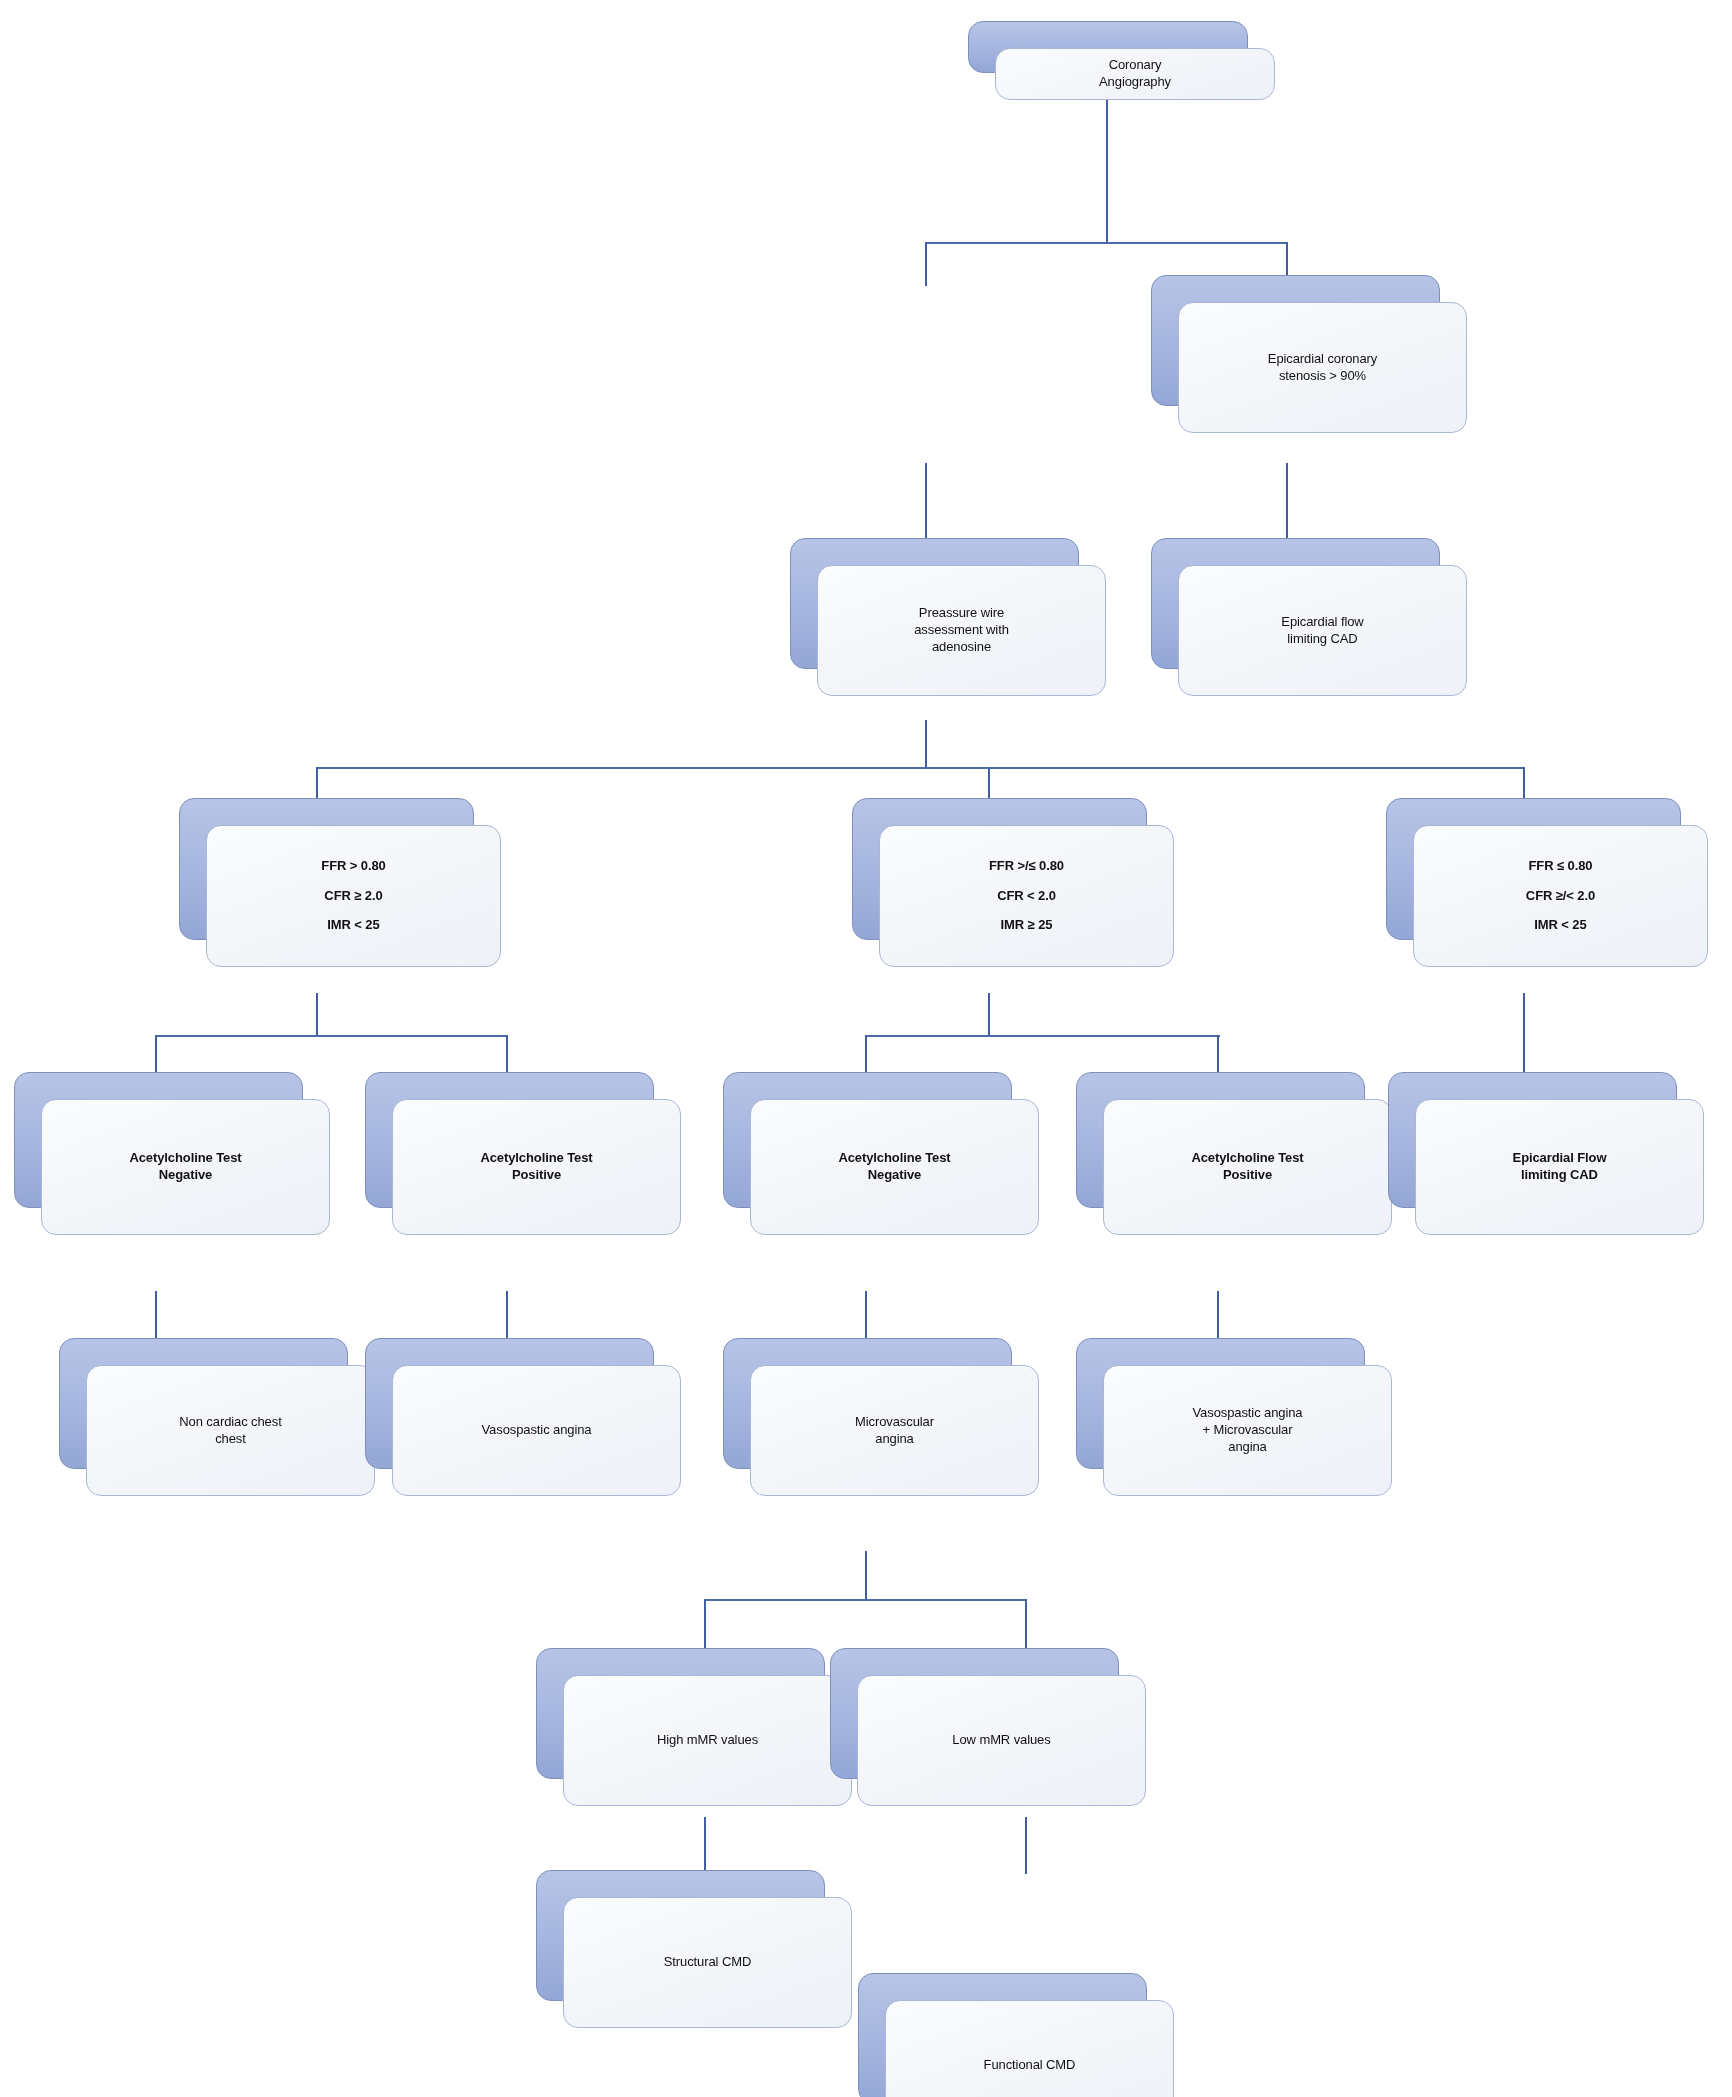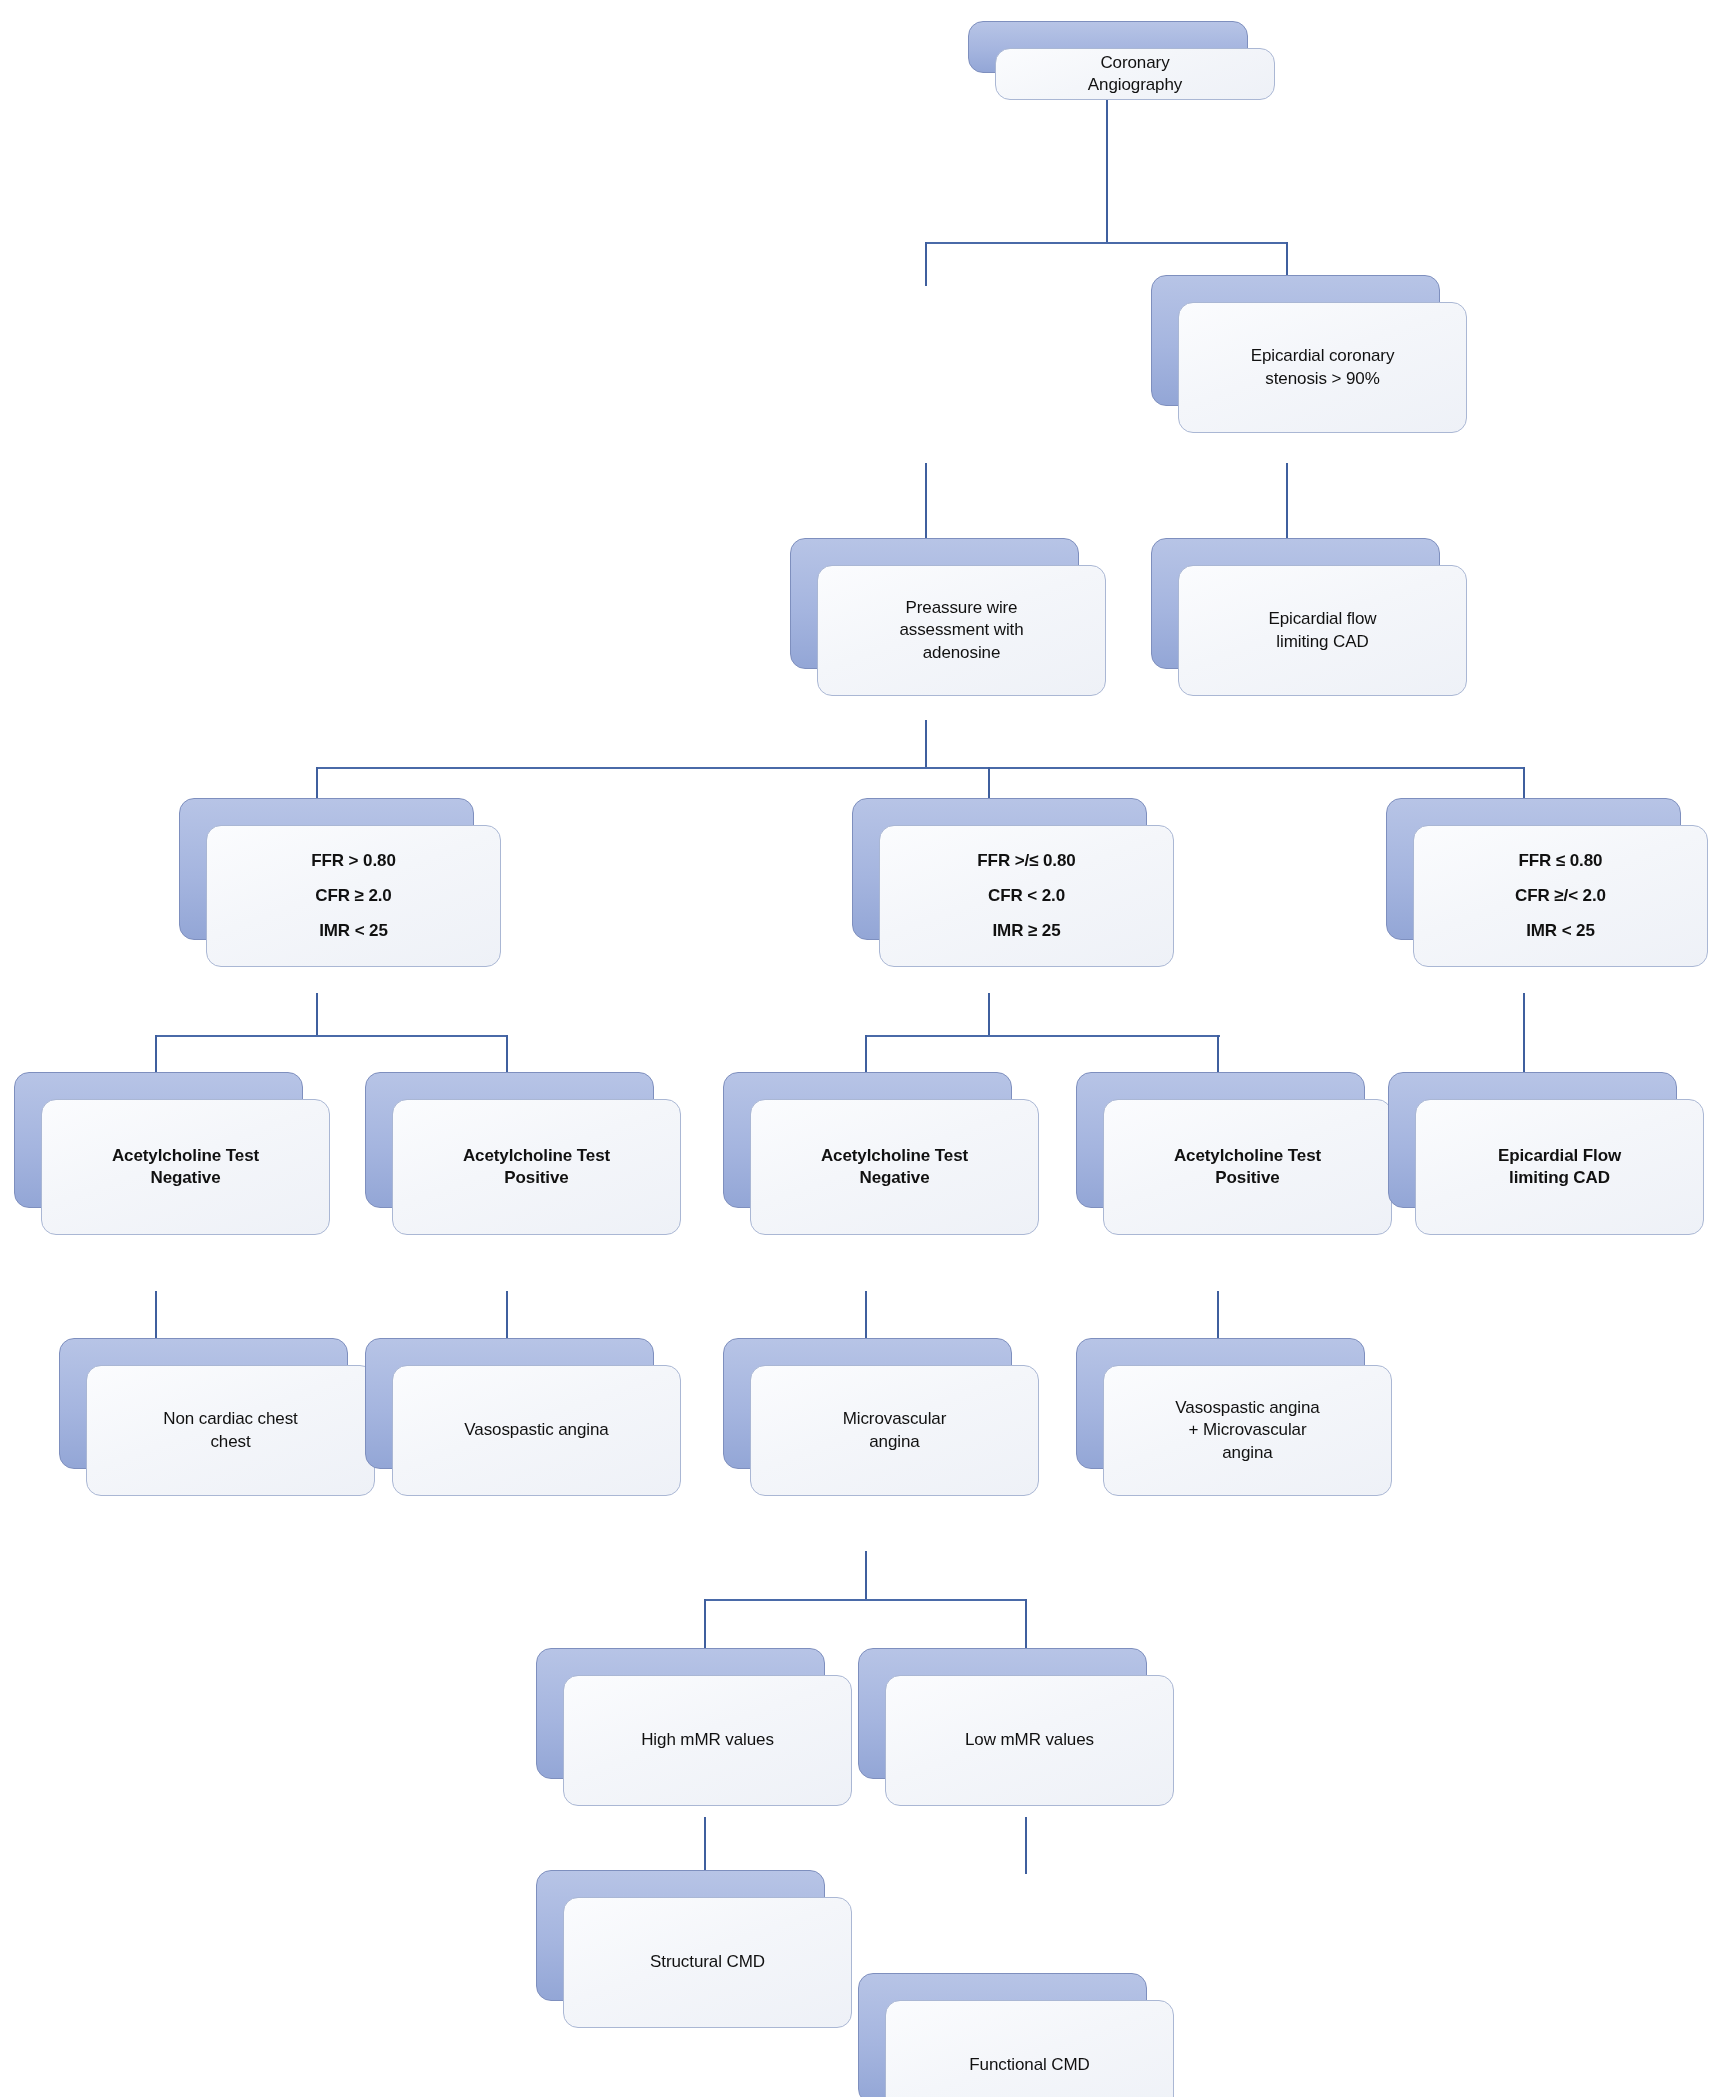--- a/index.html
+++ b/index.html
@@ -42,21 +42,21 @@
     box-sizing:border-box;
     display:flex;
     align-items:center;
     justify-content:center;
     text-align:center;
     padding:4.4px 9.6px;
   }
   .node .card .txt{
     color:#111111;
     line-height:1.30;
-    font-size:17px;
+    font-size:13px;
     letter-spacing:-0.1px;
   }
   .node.bold .card .txt{font-weight:bold;}
   .node .card .txt .row{display:block;}
   .node.spaced .card .txt .row{margin:13px 0;}
 </style>
 </head>
 <body>
 
 <div id="canvas">
@@ -268,21 +268,21 @@
 
   <div class="node" style="left:536px;top:1648px;width:289px;height:131px;">
     <div class="shadow"></div>
     <div class="card">
       <span class="txt">
         <span class="row">High mMR values</span>
       </span>
     </div>
   </div>
 
-  <div class="node" style="left:858px;top:1648px;width:289px;height:131px;">
+  <div class="node" style="left:830px;top:1648px;width:289px;height:131px;">
     <div class="shadow"></div>
     <div class="card">
       <span class="txt">
         <span class="row">Low mMR values</span>
       </span>
     </div>
   </div>
 
   <div class="node" style="left:536px;top:1870px;width:289px;height:131px;">
     <div class="shadow"></div>

